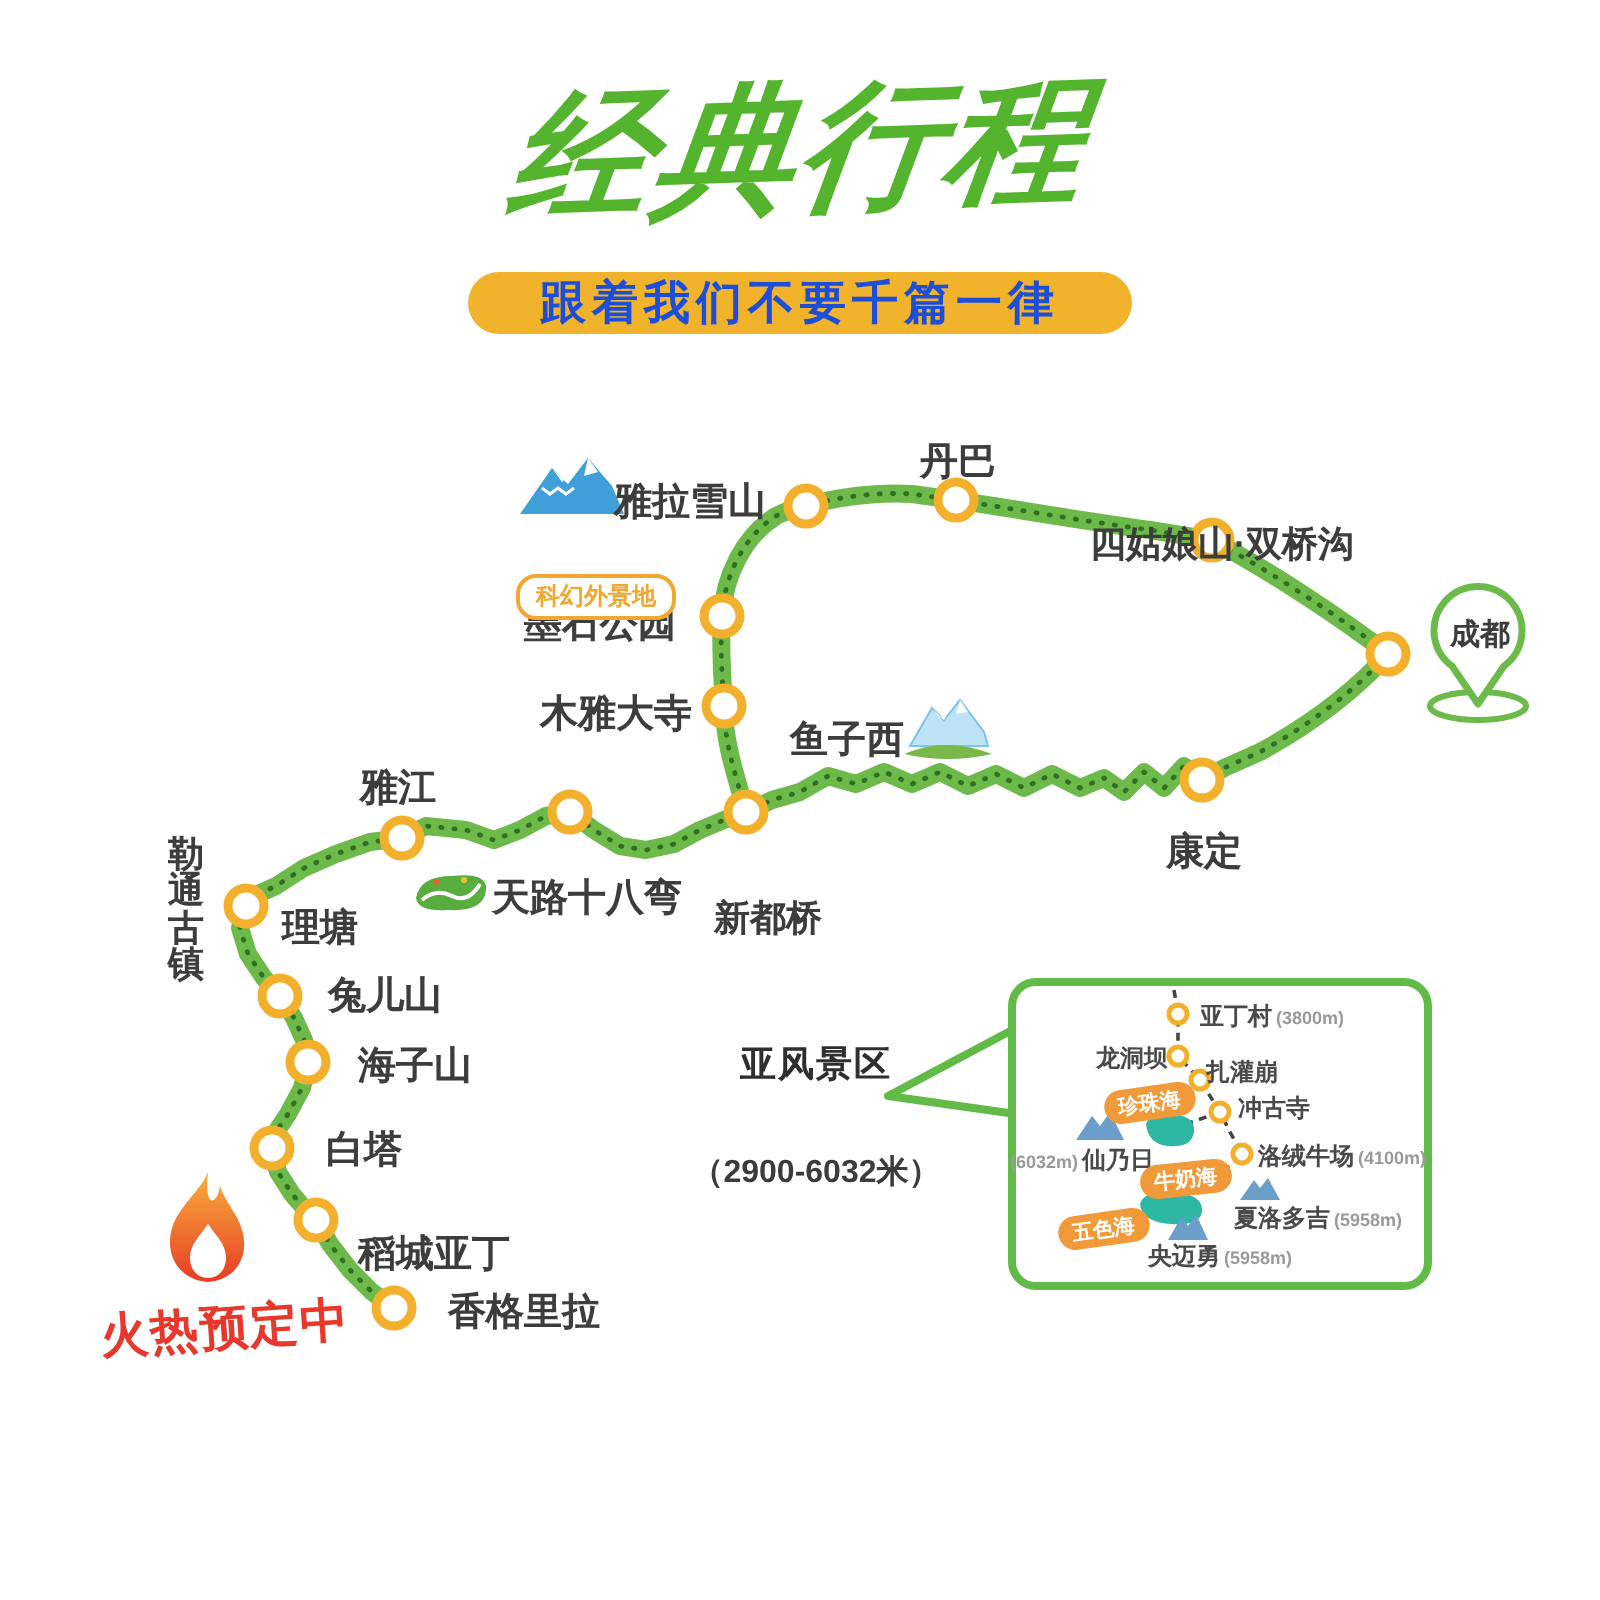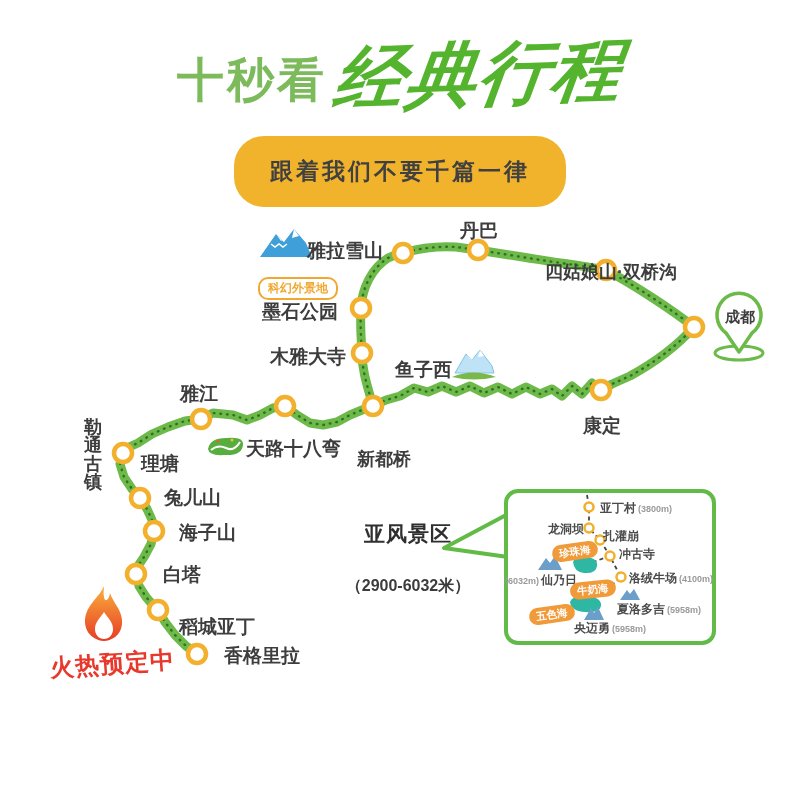--- a/index.html
+++ b/index.html
@@ -7,51 +7,50 @@
     width:800px;height:800px;position:relative;background:#ffffff;overflow:hidden;
     font-family:"Liberation Sans","DejaVu Sans",sans-serif;
   }
   .abs{position:absolute;}
   
   .header{position:absolute;left:0;top:28px;width:800px;text-align:center;}
   .title-row{display:flex;justify-content:center;align-items:flex-end;gap:8px;}
   .title-prefix{font-size:47px;font-weight:bold;color:#7cba5b;letter-spacing:3px;padding-bottom:10px;}
   .title-main{font-size:70px;font-weight:900;color:#54b42e;font-style:italic;
     transform:skewX(-9deg) rotate(-2deg);letter-spacing:2px;text-shadow:2px 2px 0 #ffffff;}
-  .subtitle-pill{display:inline-block;margin-top:14px;background:#f2b32c;color:#404040;
-    font-size:23px;font-weight:bold;letter-spacing:3px;padding:20px 36px;border-radius:30px;}
+  .subtitle-pill{display:inline-block;margin-top:14px;background:#f2b32c;color:#1d4ed8;
+    font-size:23px;font-weight:bold;letter-spacing:3px;padding:0 36px;border-radius:30px;}
   
   .place{position:absolute;font-size:19px;font-weight:bold;color:#3d3d3d;white-space:nowrap;}
   .place.sm{font-size:18px;margin-top:24px;}
   .vertical{width:1.05em;word-break:break-all;line-height:1.02;white-space:normal;}
   .tag-pill{position:absolute;border:2px solid #f0a831;color:#f0a831;background:#fff;
     font-size:12px;font-weight:bold;border-radius:10px;padding:1px 8px;white-space:nowrap;}
   .hot-text{position:absolute;font-size:24px;font-weight:900;color:#e8382c;white-space:nowrap;
     transform:rotate(-4deg);letter-spacing:1px;
     text-shadow:-2px 0 0 #fff,2px 0 0 #fff,0 -2px 0 #fff,0 2px 0 #fff,-1px -1px 0 #fff,1px 1px 0 #fff,-1px 1px 0 #fff,1px -1px 0 #fff;}
   
   .inset-box{position:absolute;left:504px;top:489px;width:204px;height:148px;
     border:4px solid #62bb46;border-radius:14px;background:#fff;}
   .inset-title{position:absolute;left:338px;top:520px;width:140px;text-align:center;
-    font-size:21px;font-weight:bold;color:#2f2f2f;letter-spacing:1px;}
+    font-size:18px;font-weight:bold;color:#2f2f2f;letter-spacing:1px;}
   .inset-range{position:absolute;left:332px;top:564px;width:152px;text-align:center;
     font-size:16px;font-weight:bold;color:#3c3c3c;margin-top:12px;}
   .inset-label{position:absolute;font-size:12px;font-weight:bold;color:#4a4a4a;white-space:nowrap;}
   .inset-label .elev{font-size:9px;color:#9a9a9a;font-weight:bold;margin-left:2px;}
   .inset-label .elev.pre{margin-left:0;margin-right:2px;}
   .lake-pill{position:absolute;background:#f09a3a;color:#fff;font-size:10.5px;font-weight:bold;
     padding:1.5px 7px;border-radius:9px;white-space:nowrap;}
   svg{display:block;}
 </style>
 </head>
 <body>
 
 <div class="header">
   <div class="title-row">
-    <span class="title-prefix">十秒看</span>
     <span class="title-main">经典行程</span>
   </div>
   <div>
     <span class="subtitle-pill">跟着我们不要千篇一律</span>
   </div>
 </div>
 
 <svg class="abs" style="left:0;top:0" width="800" height="800" viewBox="0 0 800 800">
   <defs>
     <linearGradient id="fireg" x1="0" y1="0" x2="0" y2="1">
@@ -126,21 +125,21 @@
 
 <div class="place" style="left:307px;top:238px">雅拉雪山</div>
 <div class="place" style="left:460px;top:218px">丹巴</div>
 <div class="place sm" style="left:545px;top:236px">四姑娘山·双桥沟</div>
 <div class="place" style="left:725px;top:308px;font-size:15px">成都</div>
 <div class="place" style="left:583px;top:413px">康定</div>
 <div class="place sm" style="left:357px;top:423px">新都桥</div>
 <div class="place" style="left:395px;top:357px">鱼子西</div>
 <div class="place" style="left:270px;top:344px">木雅大寺</div>
 <div class="place" style="left:262px;top:299px">墨石公园</div>
-<div class="tag-pill" style="left:258px;top:277px">科幻外景地</div>
+<div class="tag-pill" style="left:258px;top:287px">科幻外景地</div>
 <div class="place" style="left:180px;top:381px">雅江</div>
 <div class="place" style="left:246px;top:436px">天路十八弯</div>
 <div class="place vertical" style="left:84px;top:418px;font-size:18px">勒通古镇</div>
 <div class="place" style="left:141px;top:451px">理塘</div>
 <div class="place" style="left:164px;top:485px">兔儿山</div>
 <div class="place" style="left:179px;top:520px">海子山</div>
 <div class="place" style="left:163px;top:562px">白塔</div>
 <div class="place" style="left:179px;top:614px">稻城亚丁</div>
 <div class="place" style="left:224px;top:643px">香格里拉</div>
 <div class="hot-text" style="left:50px;top:648px">火热预定中</div>

